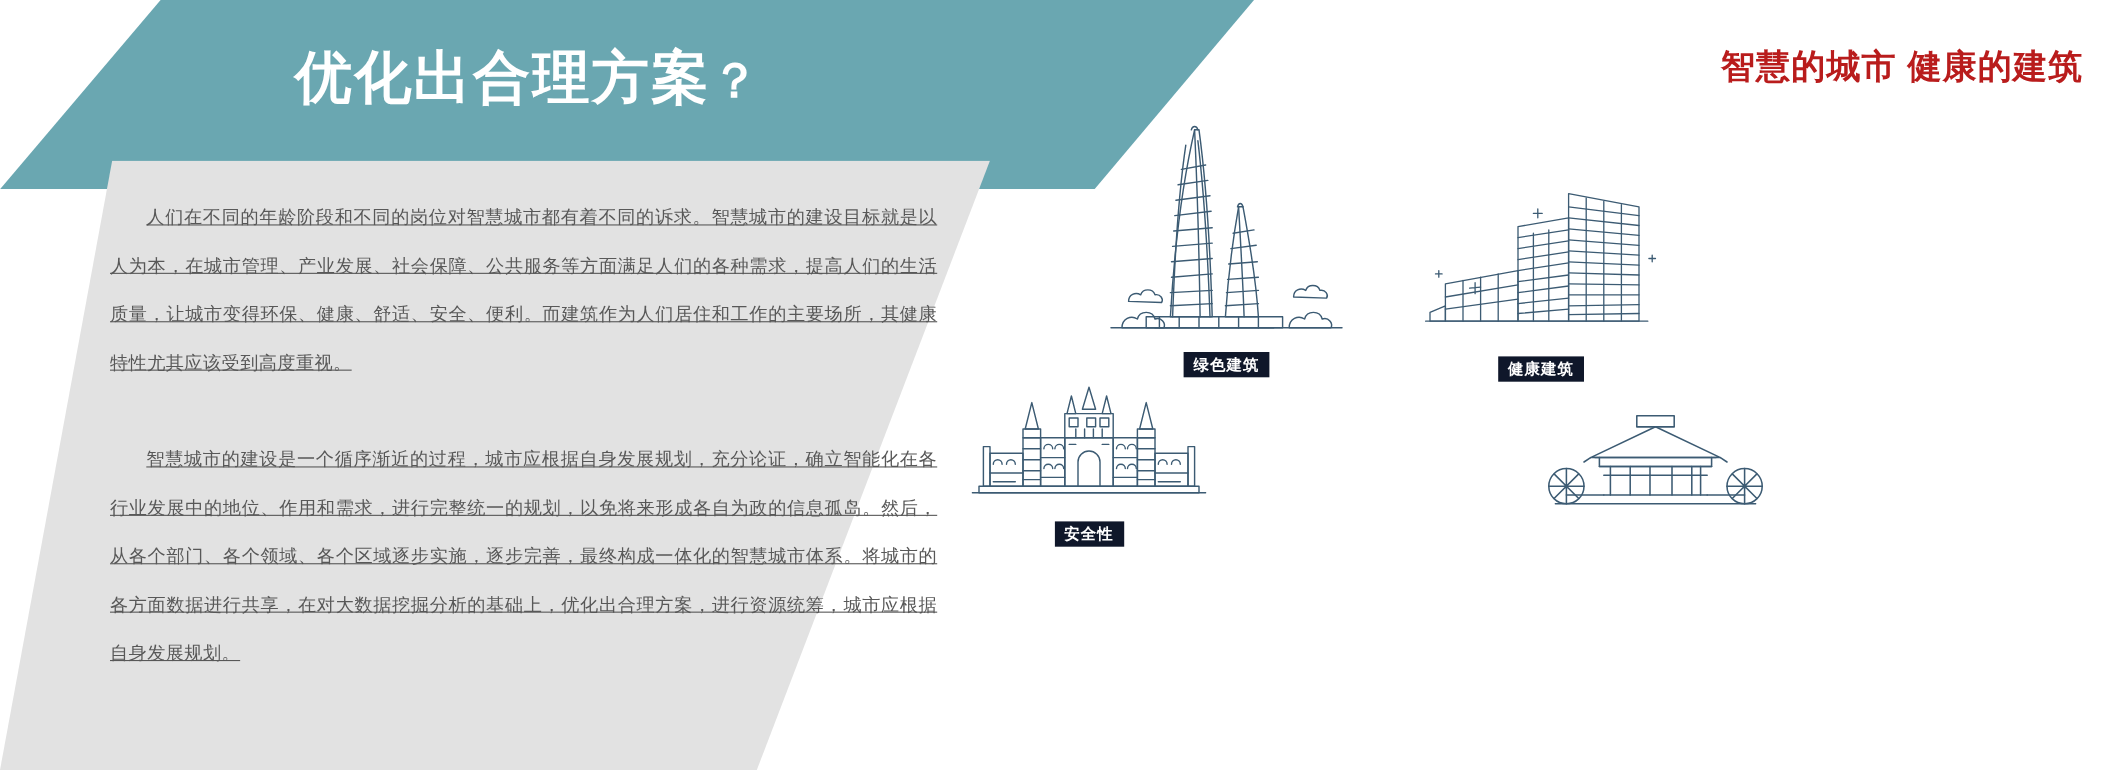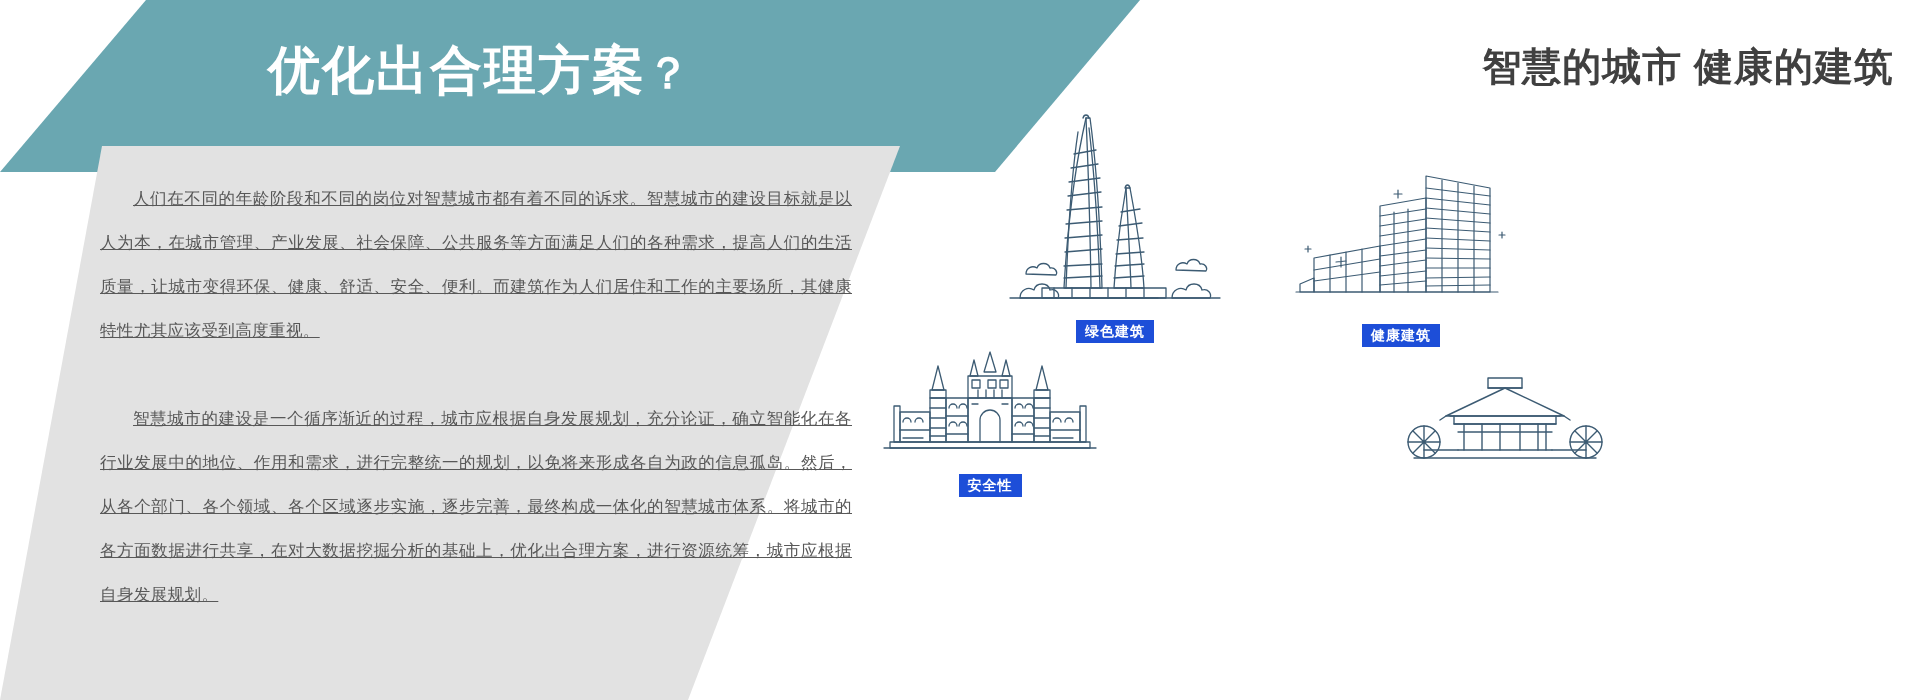--- a/index.html
+++ b/index.html
@@ -39,23 +39,23 @@
   .banner-title .qmark {
     font-size: 44px;
     font-weight: bold;
   }
 
   
   .headline {
     position: absolute;
     right: 26px;
     top: 40px;
-    font-size: 39px;
-    font-weight: bold;
-    color: #404040;
+    font-size: 31px;
+    font-weight: bold;
+    color: #b91c1c;
     letter-spacing: 1px;
     white-space: nowrap;
   }
 
   
   .gray-panel {
     position: absolute;
     left: 0;
     top: 146px;
     width: 900px;
@@ -95,21 +95,21 @@
   }
   .icon-cell {
     position: absolute;
     text-align: center;
   }
   .icon-art {
     display: block;
   }
   .icon-label {
     display: inline-block;
-    background: #1d4ed8;
+    background: #0f172a;
     color: #ffffff;
     font-size: 14px;
     font-weight: bold;
     padding: 4px 9px 5px 9px;
     line-height: 1;
     letter-spacing: 1px;
     white-space: nowrap;
   }
   .label-wrap {
     text-align: center;

